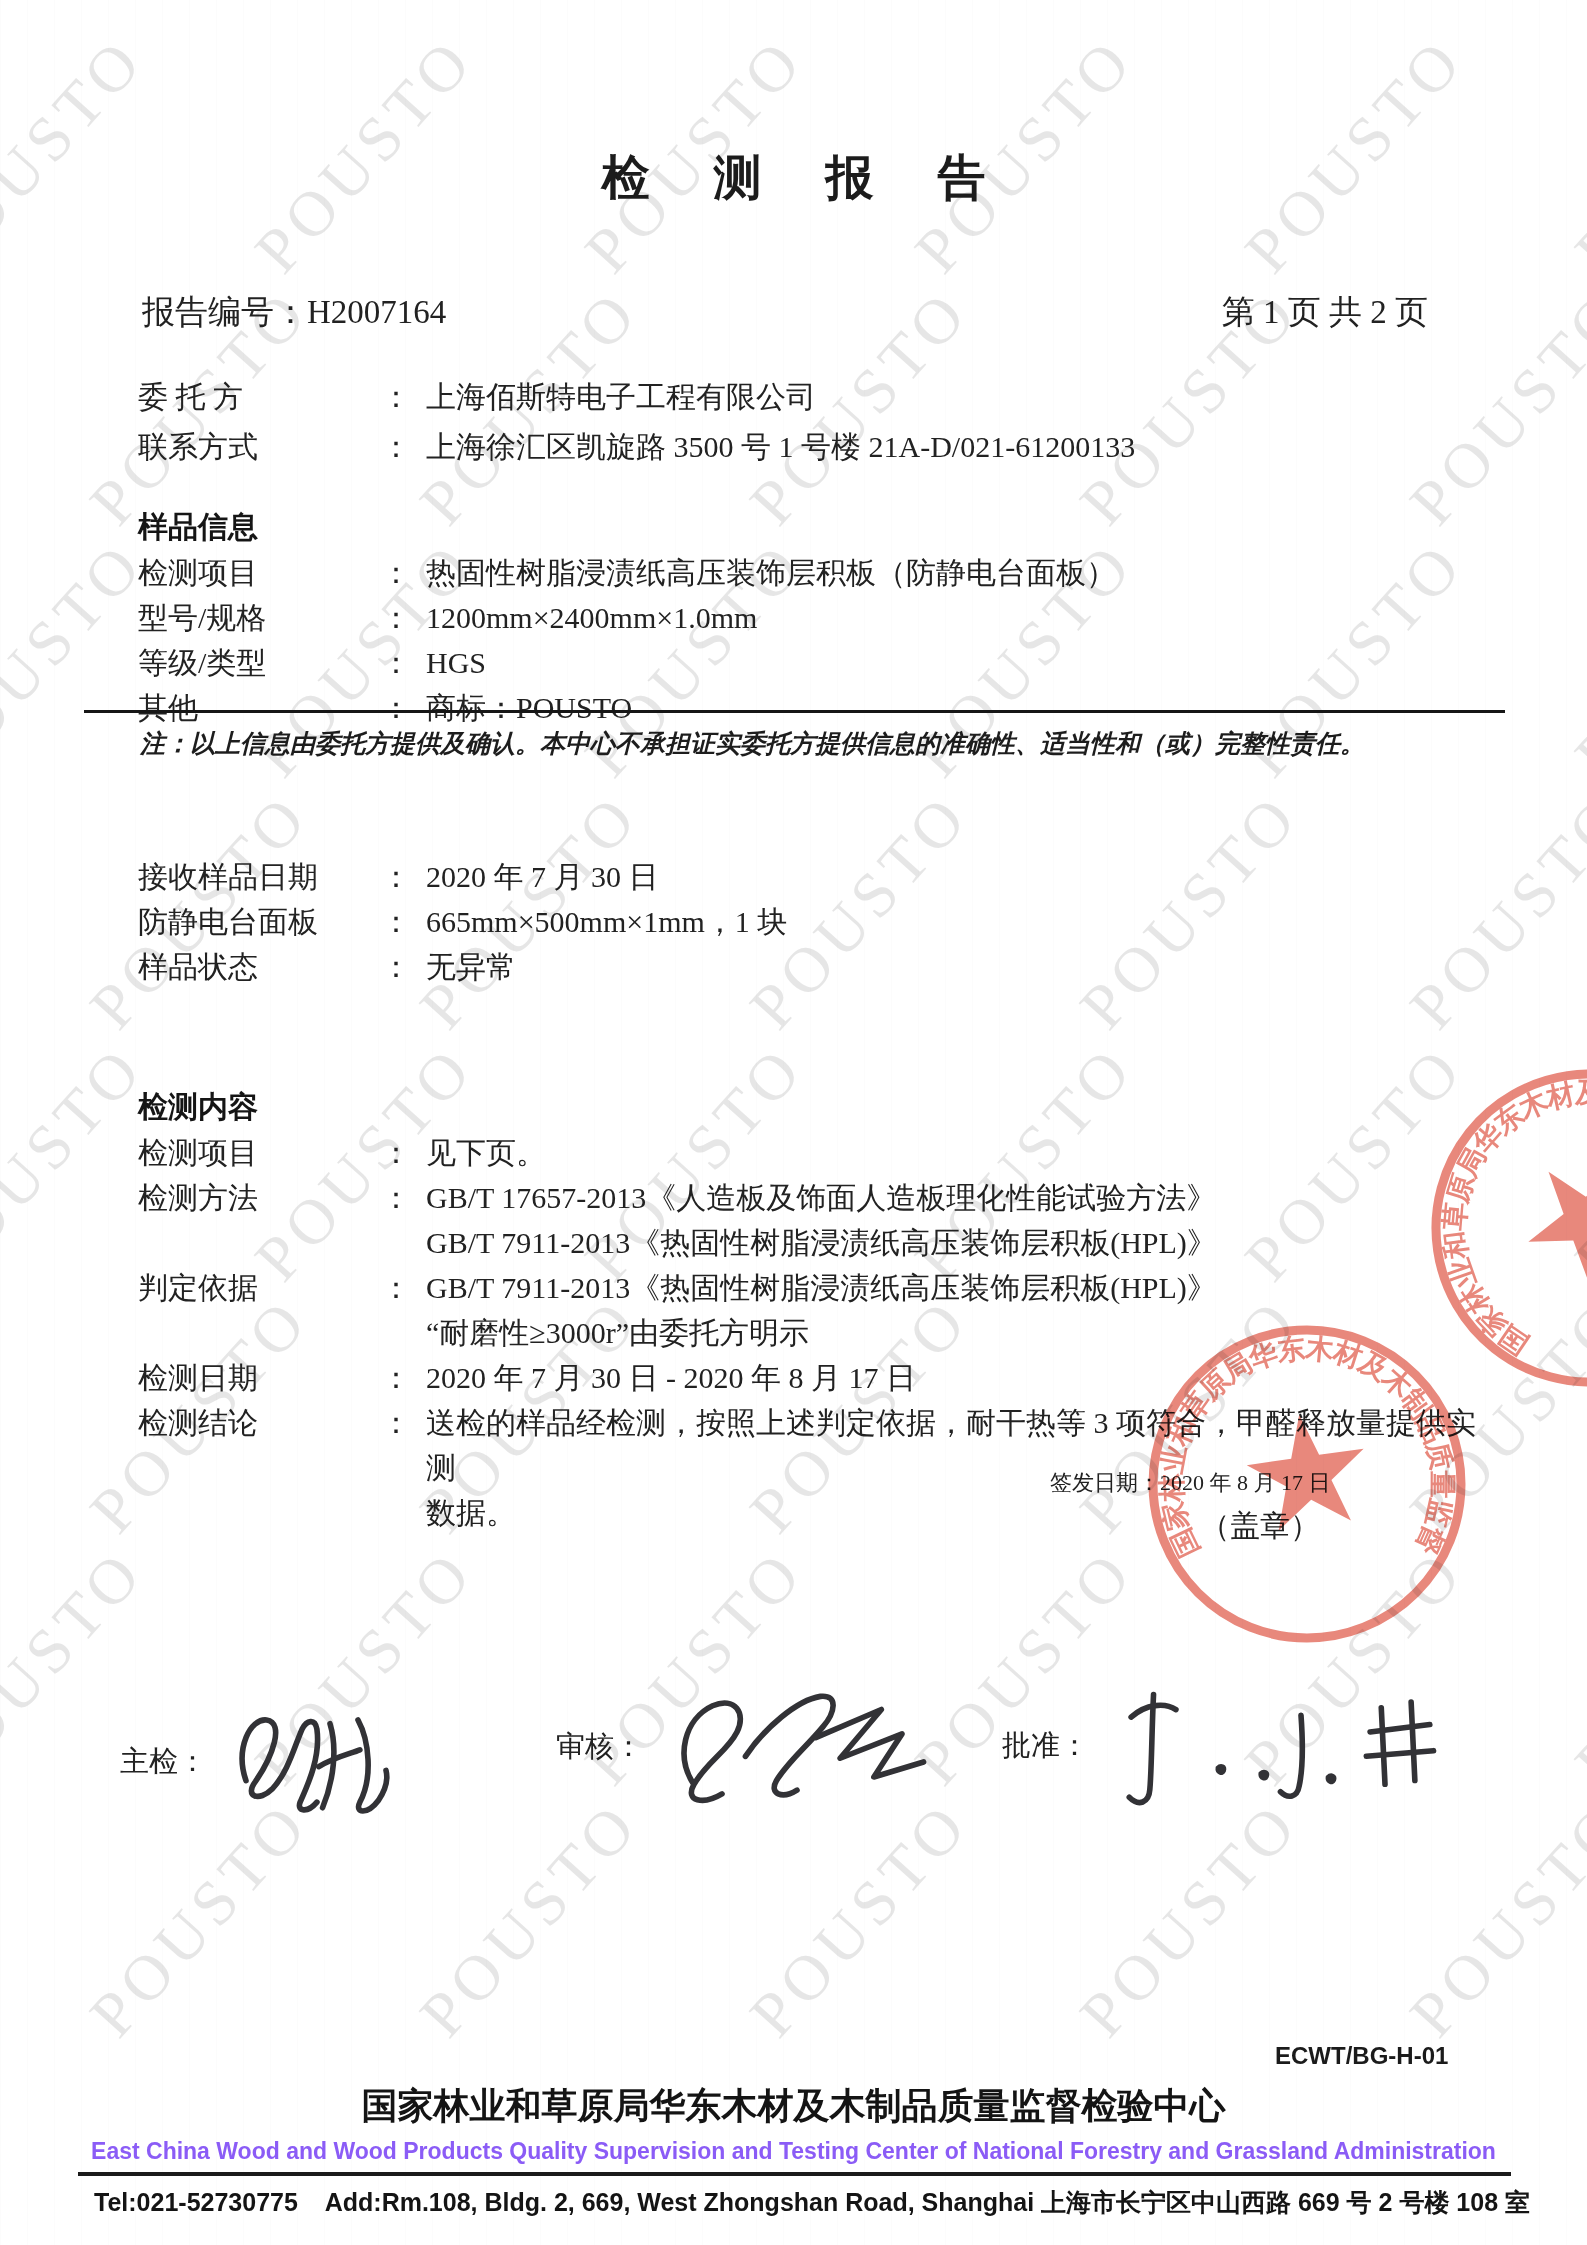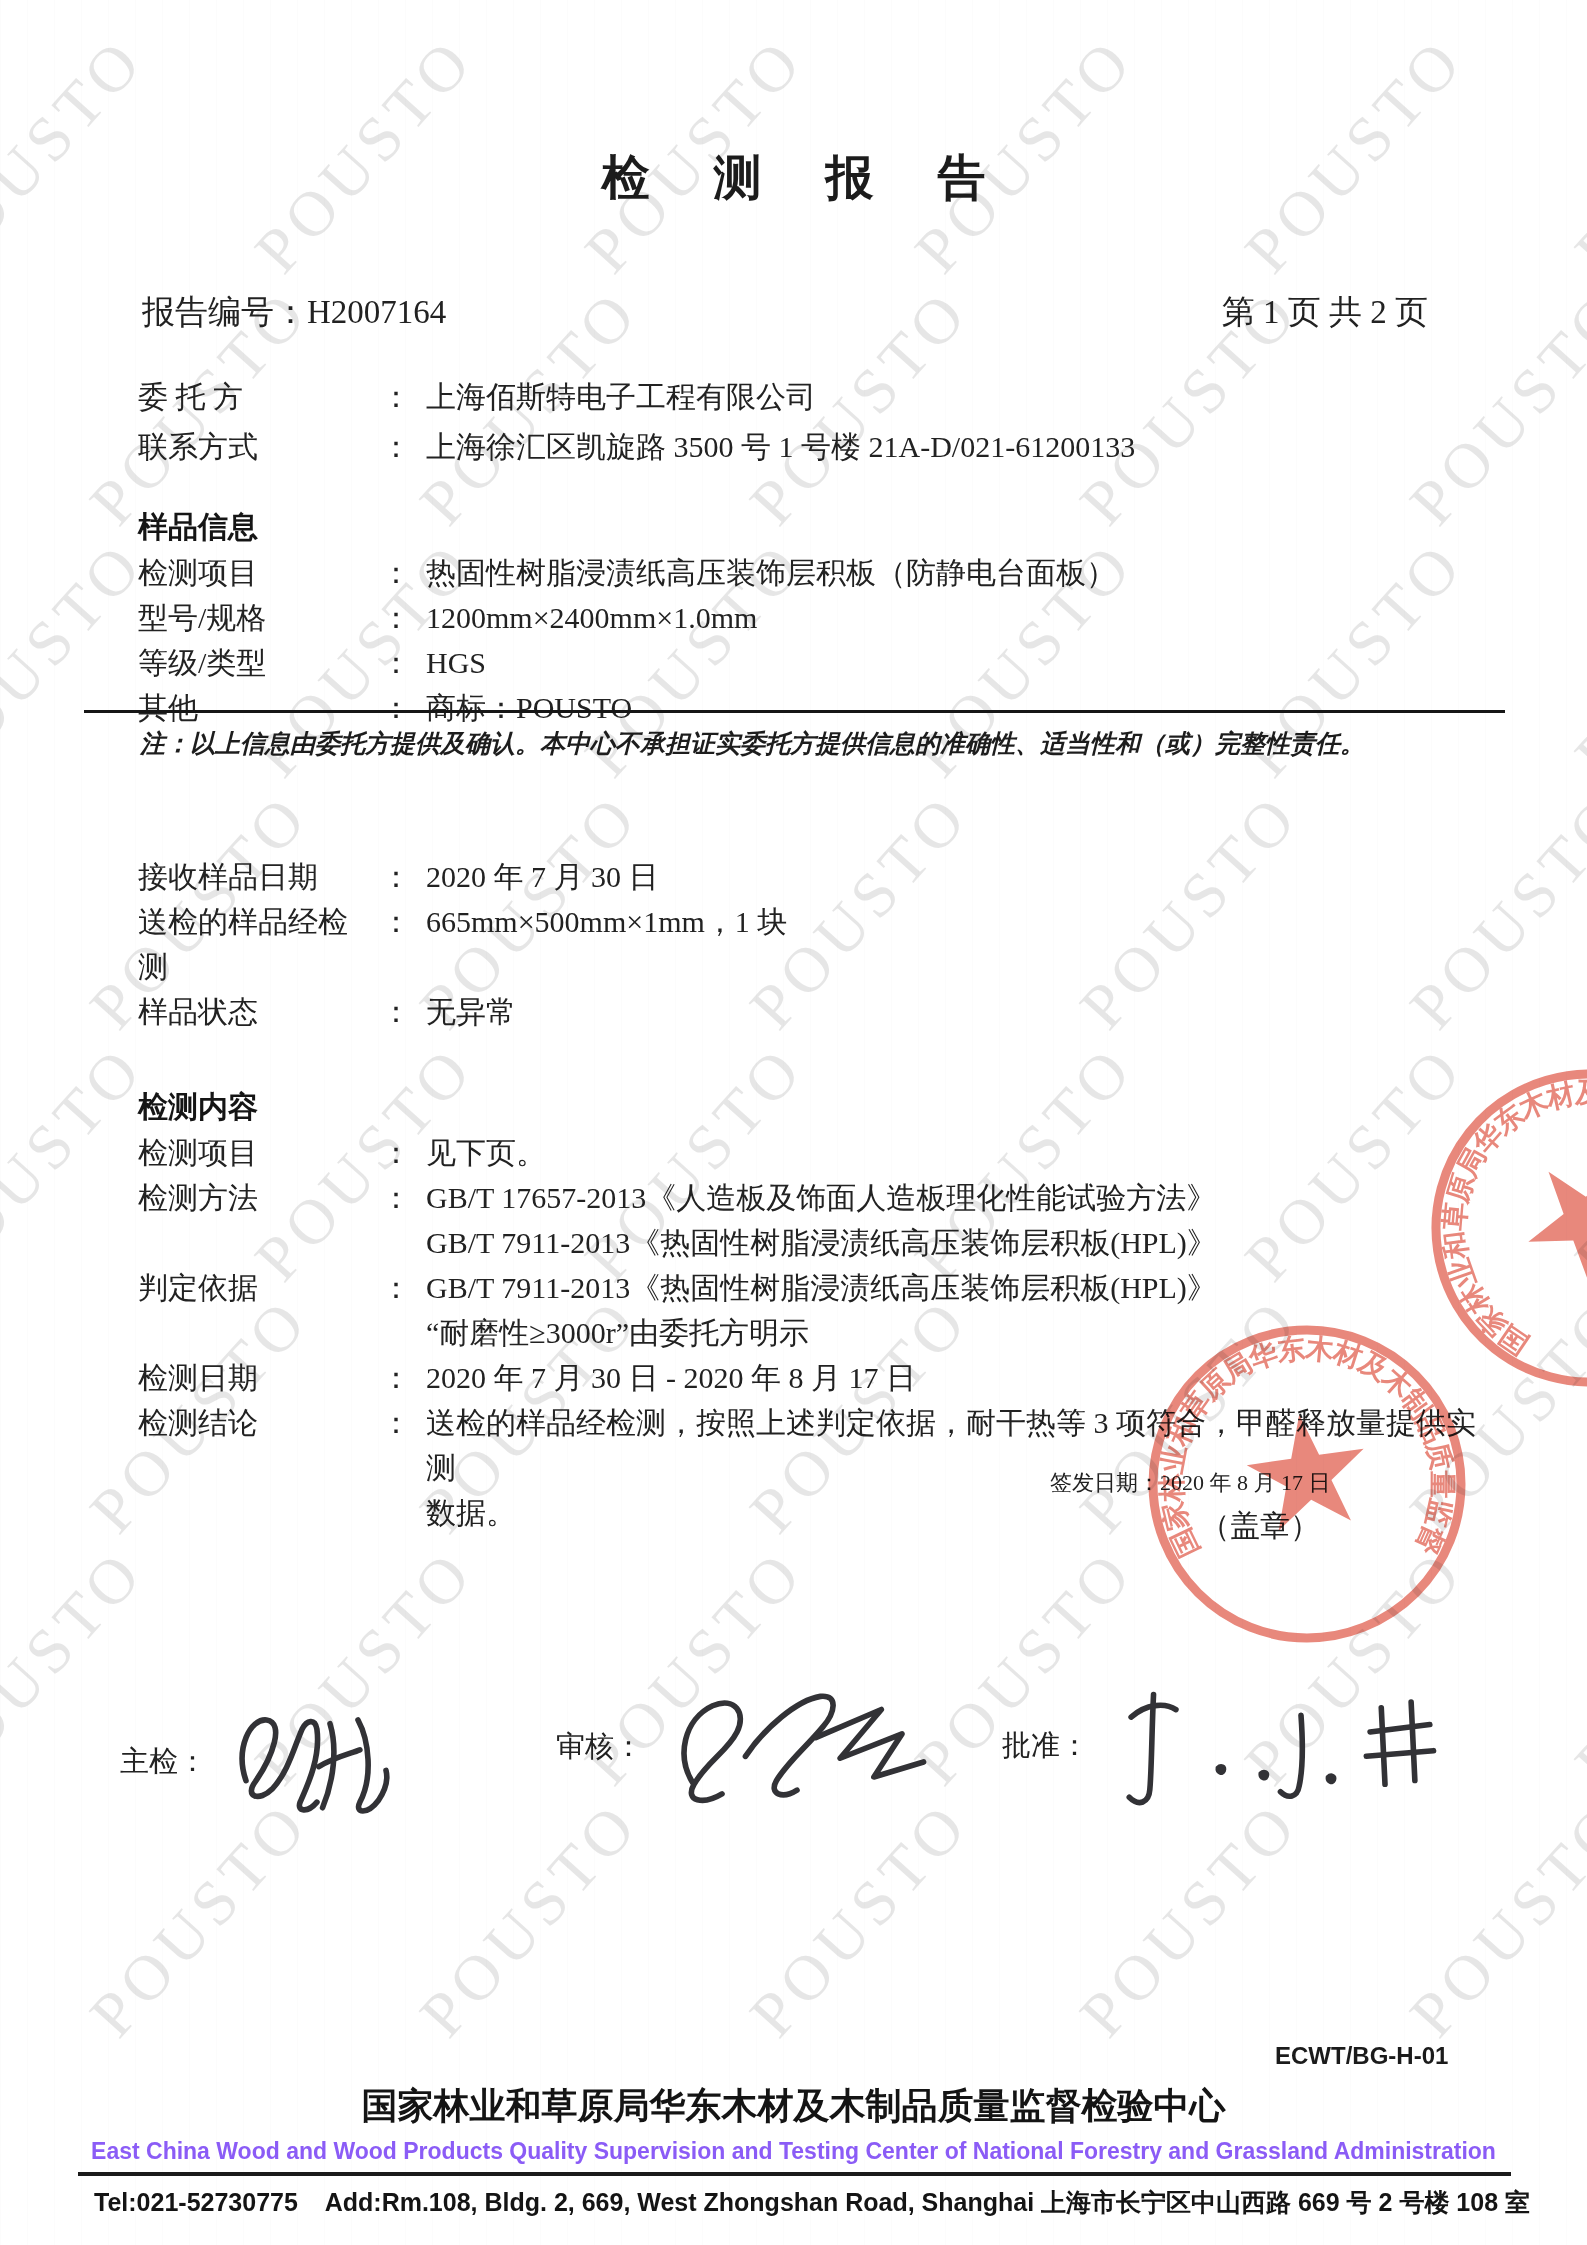--- a/index.html
+++ b/index.html
@@ -172,21 +172,21 @@
     <hr class="main-line">
     <div class="note">注：以上信息由委托方提供及确认。本中心不承担证实委托方提供信息的准确性、适当性和（或）完整性责任。</div>
 
     <div class="sec sec-receipt">
       <div class="row">
         <span class="lbl">接收样品日期</span>
         <span class="colon">：</span>
         <span class="val">2020 年 7 月 30 日</span>
       </div>
       <div class="row">
-        <span class="lbl">送检的样品经检测</span>
+        <span class="lbl">防静电台面板</span>
         <span class="colon">：</span>
         <span class="val">665mm×500mm×1mm，1 块</span>
       </div>
       <div class="row">
         <span class="lbl">样品状态</span>
         <span class="colon">：</span>
         <span class="val">无异常</span>
       </div>
     </div>
 

